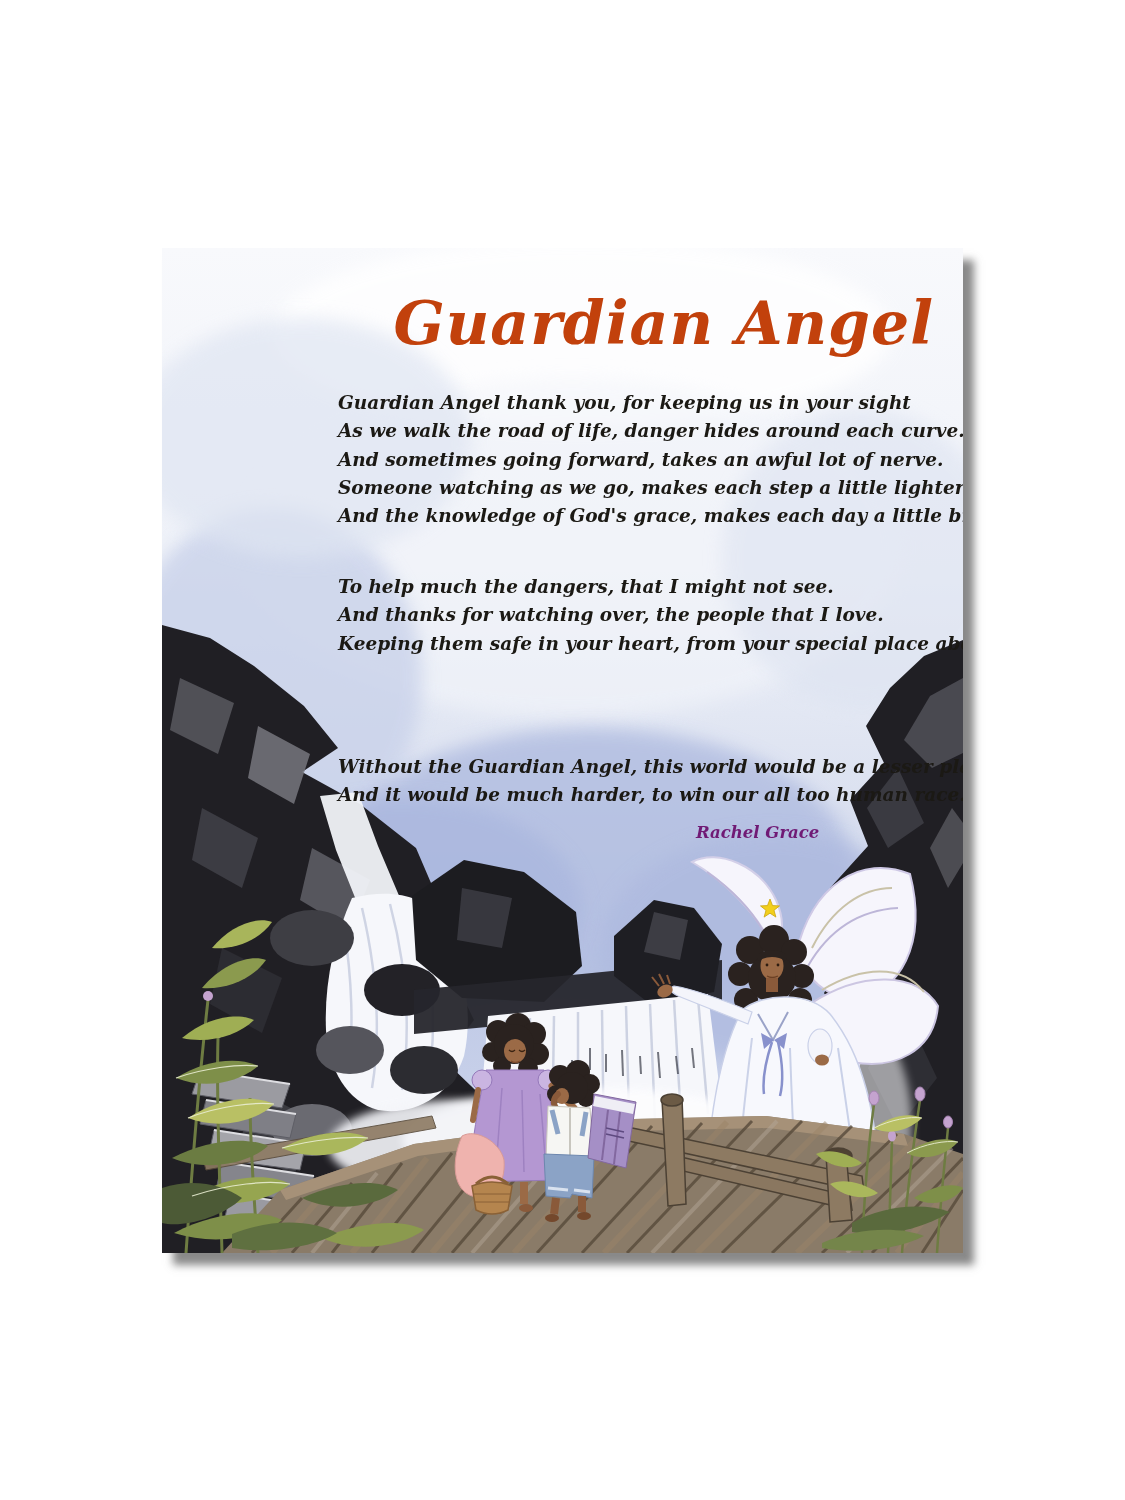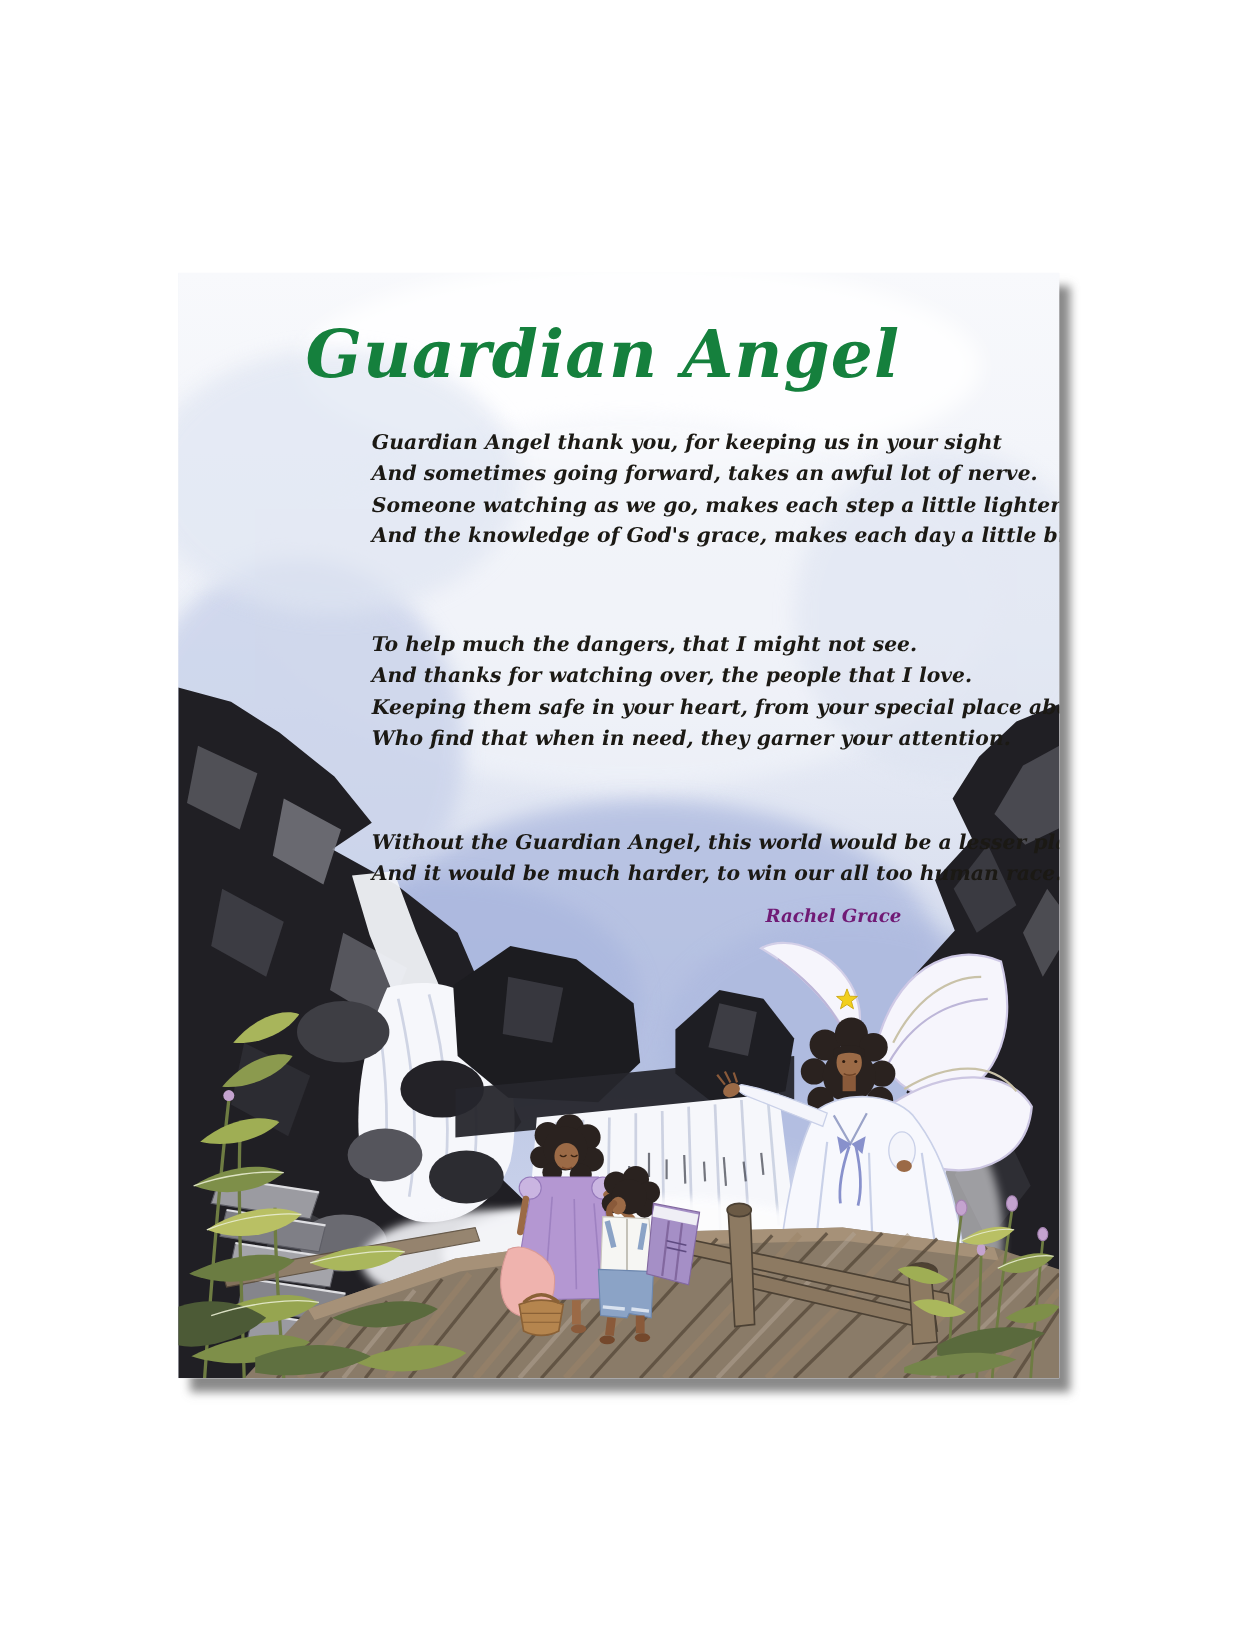--- a/index.html
+++ b/index.html
@@ -1,22 +1,22 @@
 <!DOCTYPE html>
 <html><head>
 <meta charset="utf-8">
 <style>
   html,body{margin:0;padding:0}
   body{width:1125px;height:1500px;position:relative;overflow:hidden;background:#ffffff;
        font-family:"DejaVu Serif",serif}
   .poster{position:absolute;left:162px;top:248px;width:801px;height:1005px;overflow:hidden;
           background:#f3f5fa;box-shadow:11px 12px 8px rgba(92,92,92,.72)}
   .art{position:absolute;left:0;top:0;width:801px;height:1005px}
-  .title{position:absolute;left:0;top:44px;width:772px;margin:0;text-align:center;
-         font:700 italic 60px/1.05 "DejaVu Serif",serif;color:#15803d;letter-spacing:1px}
+  .title{position:absolute;left:0;top:44px;width:772px;margin:0;text-align:right;
+         font:700 italic 60px/1.05 "DejaVu Serif",serif;color:#c2410c;letter-spacing:1px}
   .stanza{position:absolute;left:176px;margin:0;
           font:700 italic 18.5px/28.3px "DejaVu Serif",serif;color:#1b1914}
   .s1{top:141px}.s2{top:325px}.s3{top:505px}
   .line{white-space:nowrap}
   .signature{position:absolute;left:534px;top:577px;
              font:700 italic 16.5px/1 "DejaVu Serif",serif;color:#701a75}
 </style>
 </head>
 <body>
 
@@ -379,30 +379,30 @@
         <path d="M712,880 C728,872 748,868 760,870"></path>
           <path d="M745,905 C762,896 784,892 796,894"></path>
       </g>
     </g>
   </svg>
 
   <h1 class="title">Guardian Angel</h1>
 
   <div class="stanza s1">
     <div class="line">Guardian Angel thank you, for keeping us in your sight</div>
+    <div class="line">As we walk the road of life, danger hides around each curve.</div>
     <div class="line">And sometimes going forward, takes an awful lot of nerve.</div>
     <div class="line">Someone watching as we go, makes each step a little lighter.</div>
     <div class="line">And the knowledge of God's grace, makes each day a little brighter.</div>
   </div>
 
   <div class="stanza s2">
     <div class="line">To help much the dangers, that I might not see.</div>
     <div class="line">And thanks for watching over, the people that I love.</div>
     <div class="line">Keeping them safe in your heart, from your special place above.</div>
-    <div class="line">Who find that when in need, they garner your attention.</div>
   </div>
 
   <div class="stanza s3">
     <div class="line">Without the Guardian Angel, this world would be a lesser place.</div>
     <div class="line">And it would be much harder, to win our all too human race.</div>
   </div>
 
   <div class="signature">Rachel Grace</div>
 </div>
 

